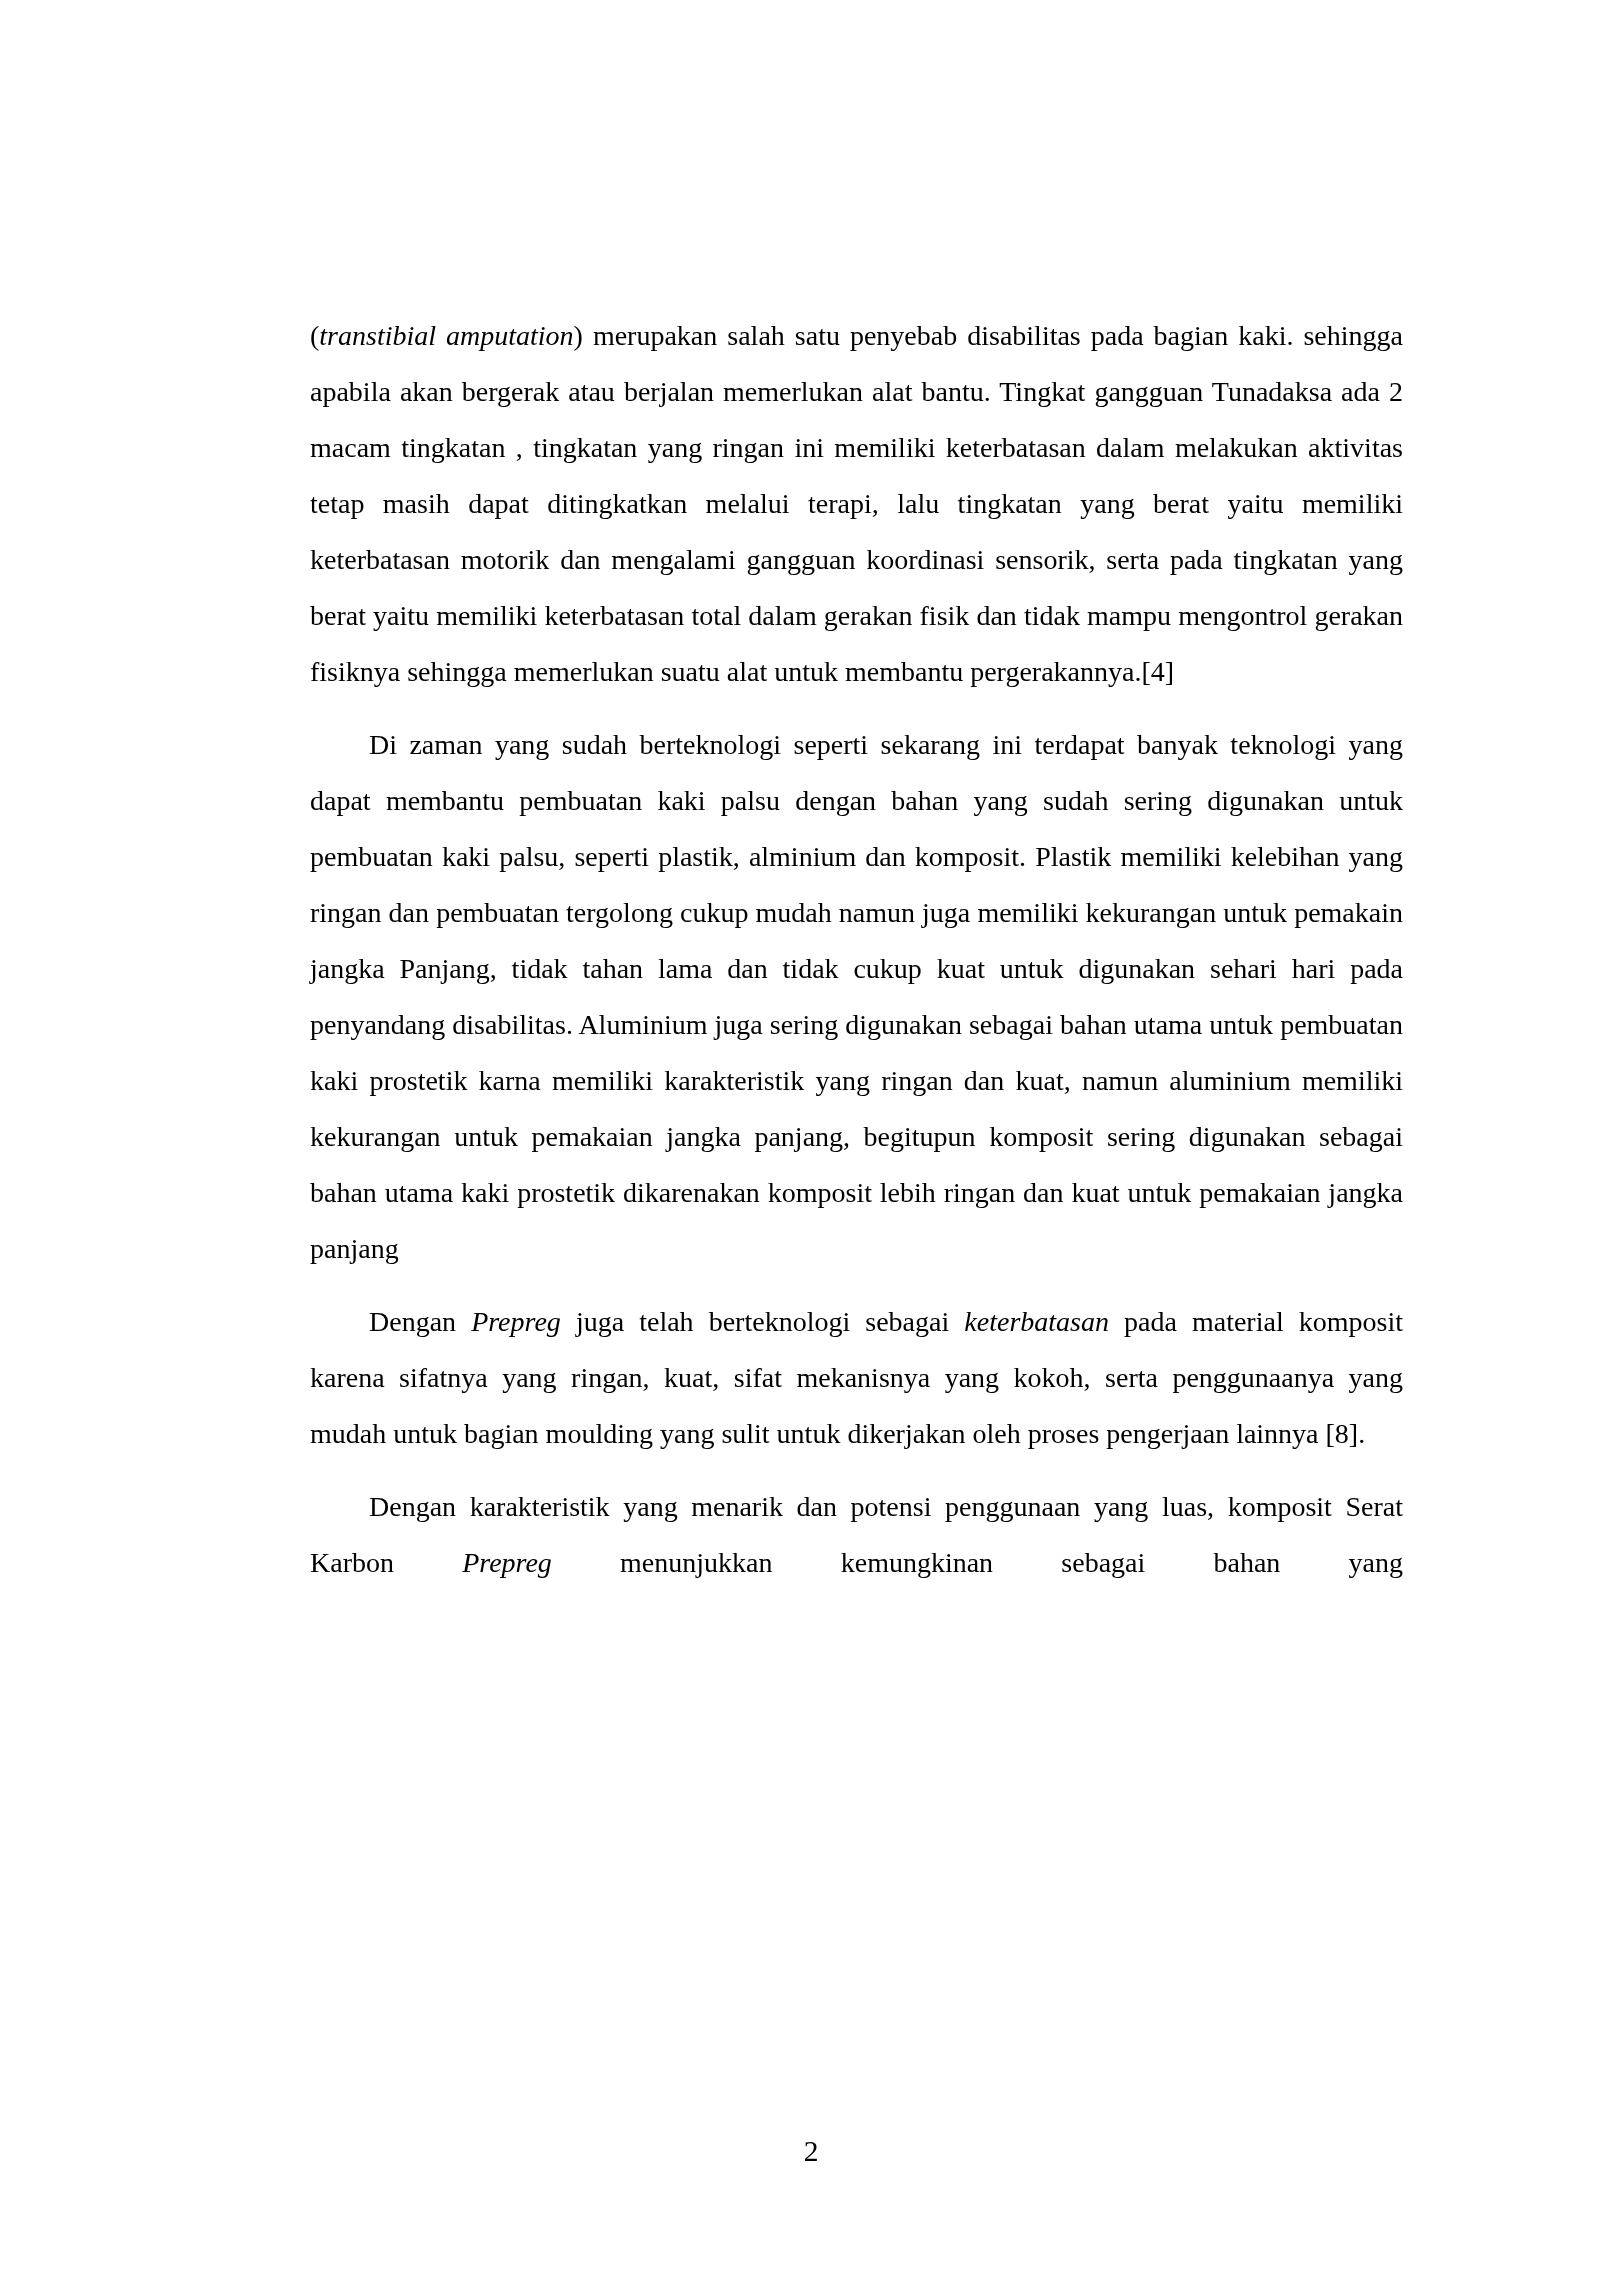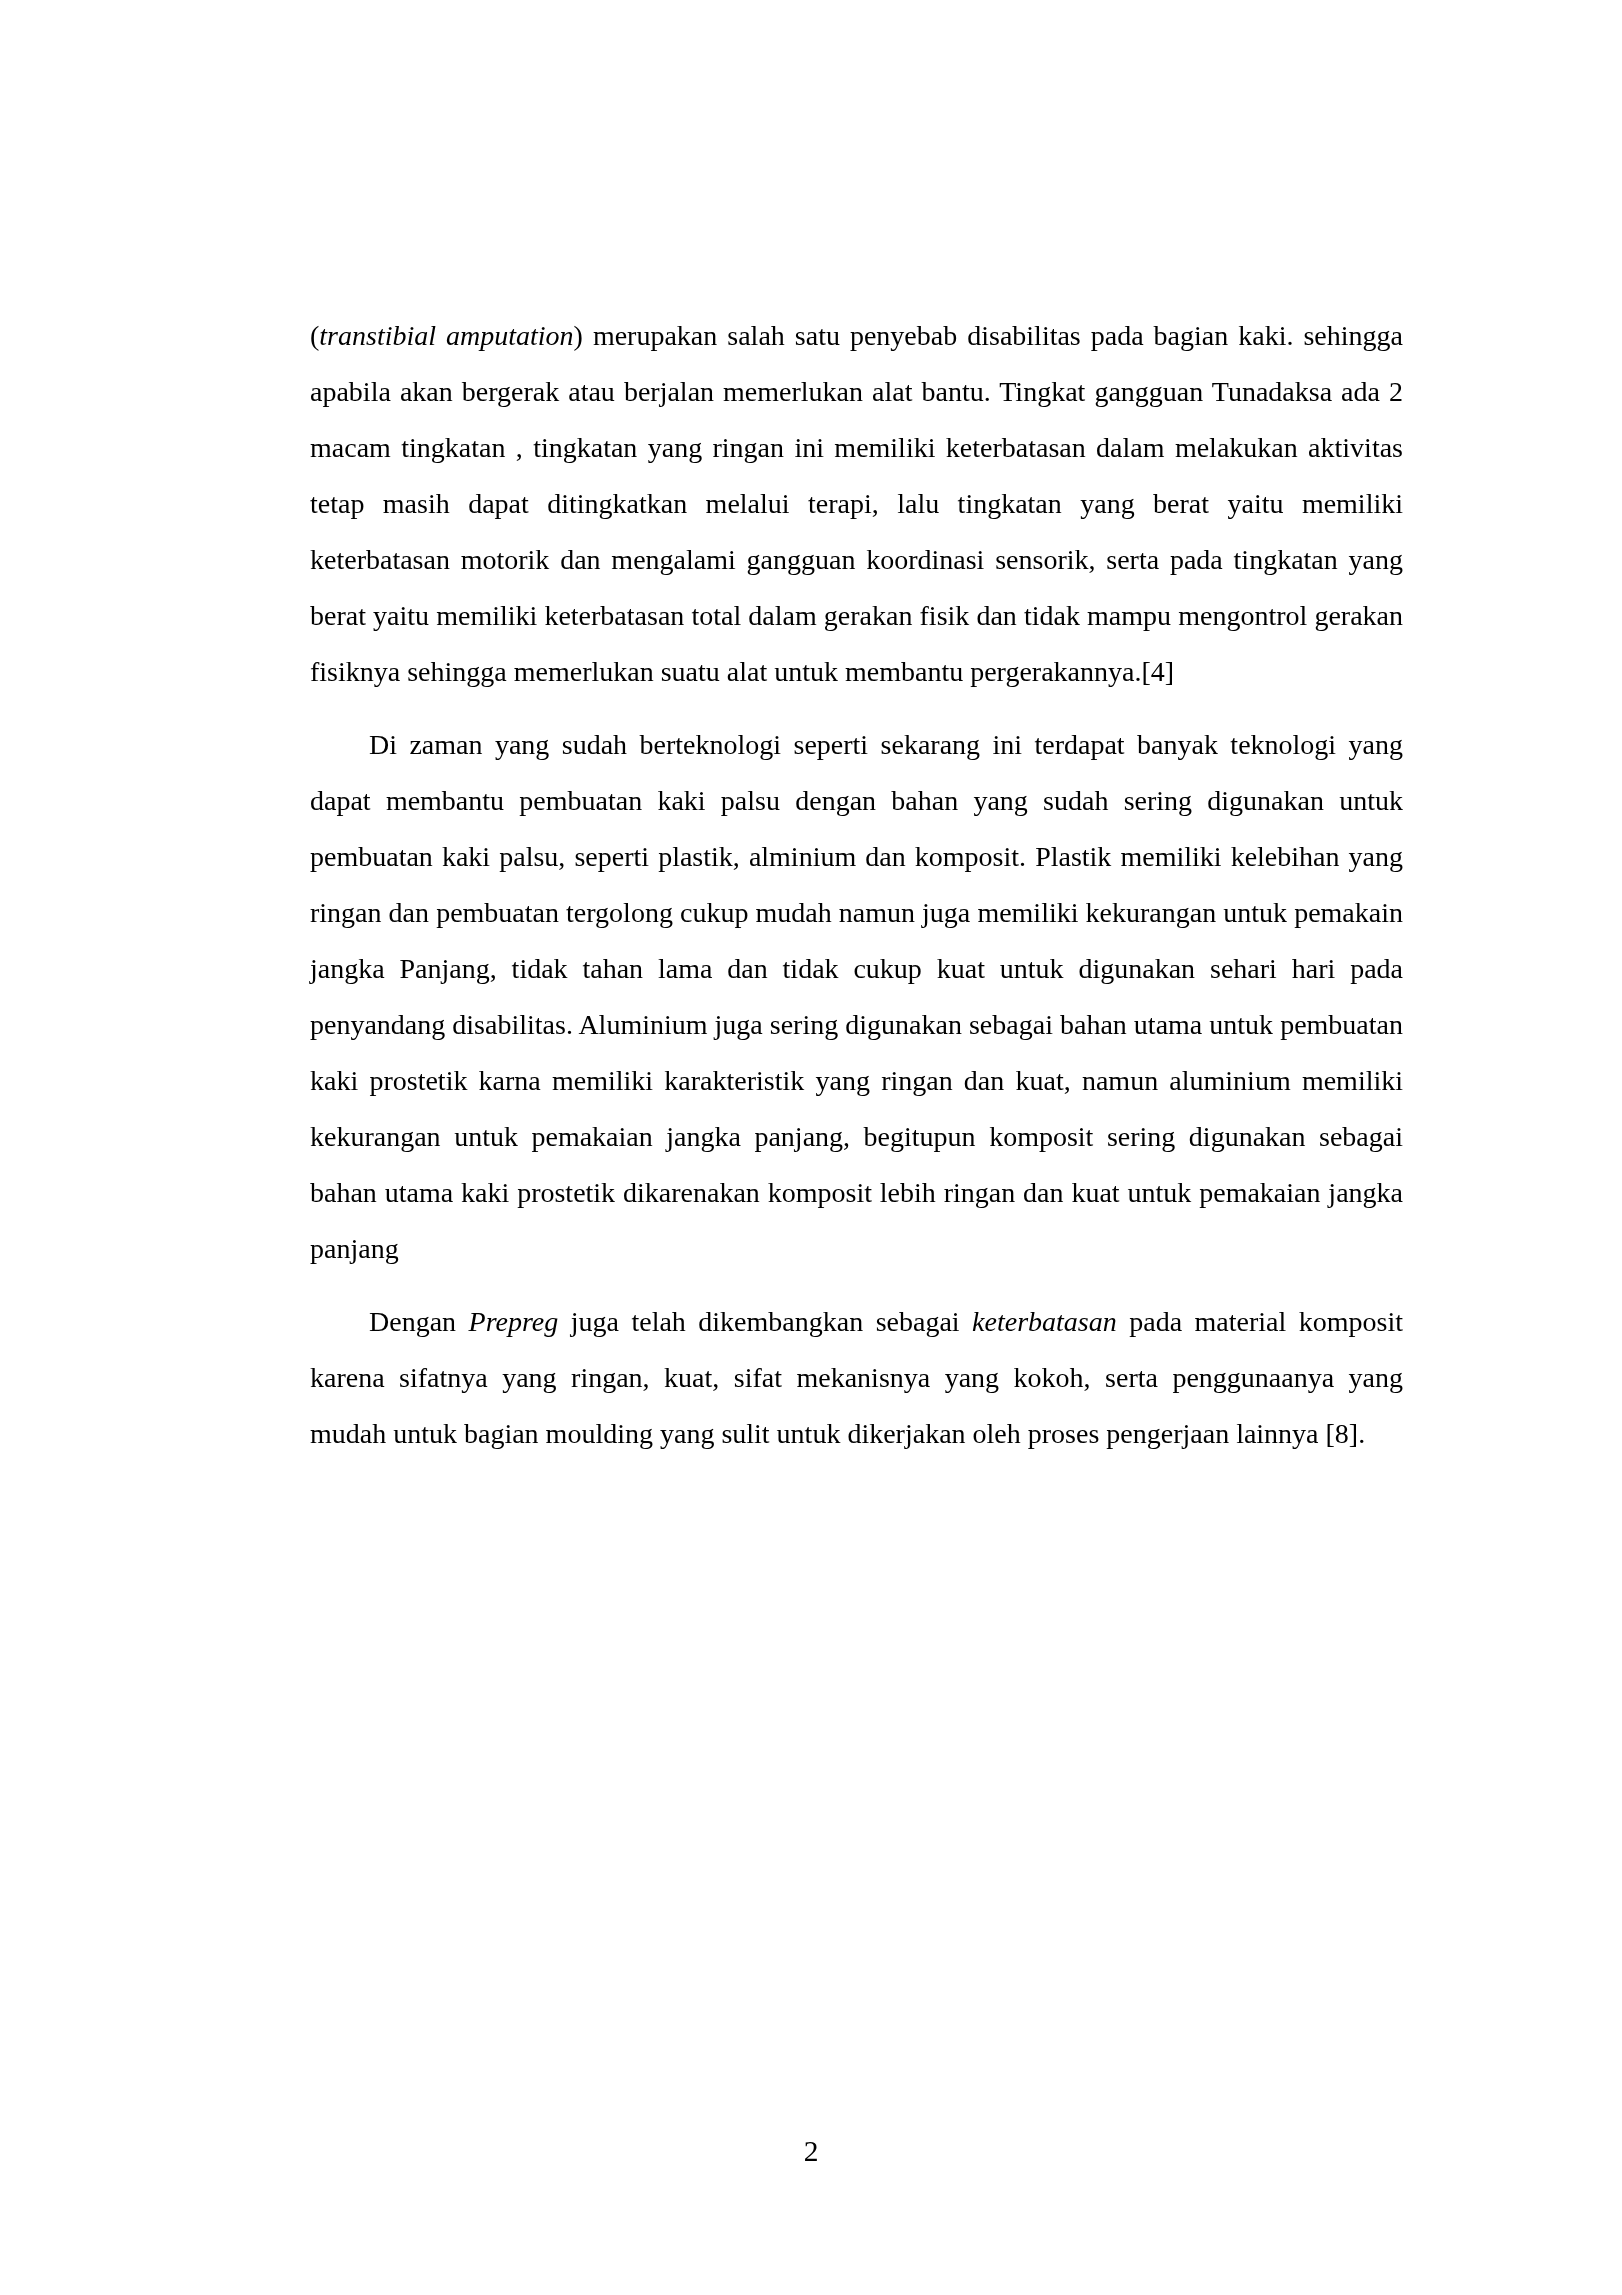--- a/index.html
+++ b/index.html
@@ -26,20 +26,21 @@
 <body>
 
 <div class="page">
   <div class="body-text">
 
     <p class="para"><span>(</span><em>transtibial amputation</em><span>) merupakan salah satu penyebab disabilitas pada bagian kaki. sehingga apabila akan bergerak atau berjalan memerlukan alat bantu. Tingkat gangguan Tunadaksa ada 2 macam tingkatan , tingkatan yang ringan ini memiliki keterbatasan dalam melakukan aktivitas  tetap masih dapat ditingkatkan melalui terapi, lalu tingkatan yang berat yaitu memiliki keterbatasan motorik dan mengalami gangguan koordinasi sensorik, serta pada tingkatan yang berat yaitu memiliki keterbatasan total dalam gerakan fisik dan tidak mampu mengontrol gerakan fisiknya sehingga memerlukan suatu alat untuk membantu pergerakannya.[4]</span></p>
 
 
     <p class="para indent"><span>Di zaman yang sudah berteknologi seperti sekarang ini terdapat banyak teknologi yang dapat membantu pembuatan kaki palsu dengan bahan yang sudah sering digunakan untuk pembuatan kaki palsu, seperti plastik, alminium dan komposit. Plastik memiliki kelebihan yang ringan dan pembuatan tergolong cukup mudah namun juga memiliki kekurangan untuk pemakain jangka Panjang, tidak tahan lama dan tidak cukup kuat untuk digunakan sehari hari pada penyandang disabilitas. Aluminium juga sering digunakan sebagai bahan utama untuk pembuatan kaki prostetik karna memiliki karakteristik yang ringan dan kuat, namun aluminium memiliki kekurangan untuk pemakaian jangka panjang, begitupun komposit sering digunakan sebagai bahan utama kaki prostetik dikarenakan komposit lebih ringan dan kuat untuk pemakaian jangka panjang</span></p>
 
-    <p class="para indent"><span>Dengan </span><em>Prepreg</em><span> juga telah dikembangkan sebagai </span><em>keterbatasan</em><span> pada material komposit karena sifatnya yang ringan, kuat, sifat mekanisnya yang kokoh, serta penggunaanya yang mudah untuk bagian moulding yang sulit untuk dikerjakan oleh proses pengerjaan lainnya [8].</span></p>
+    <p class="para indent"><span>Dengan </span><em>Prepreg</em><span> juga telah berteknologi sebagai </span><em>keterbatasan</em><span> pada material komposit karena sifatnya yang ringan, kuat, sifat mekanisnya yang kokoh, serta penggunaanya yang mudah untuk bagian moulding yang sulit untuk dikerjakan oleh proses pengerjaan lainnya [8].</span></p>
 
+    <p class="para indent" style="text-align-last: justify;"><span>Dengan karakteristik yang menarik dan potensi penggunaan yang luas, komposit Serat Karbon </span><em>Prepreg</em><span> menunjukkan kemungkinan sebagai bahan yang</span></p>
 
   </div>
 
   <div class="page-number">2</div>
 </div>
 
 
 </body></html>

